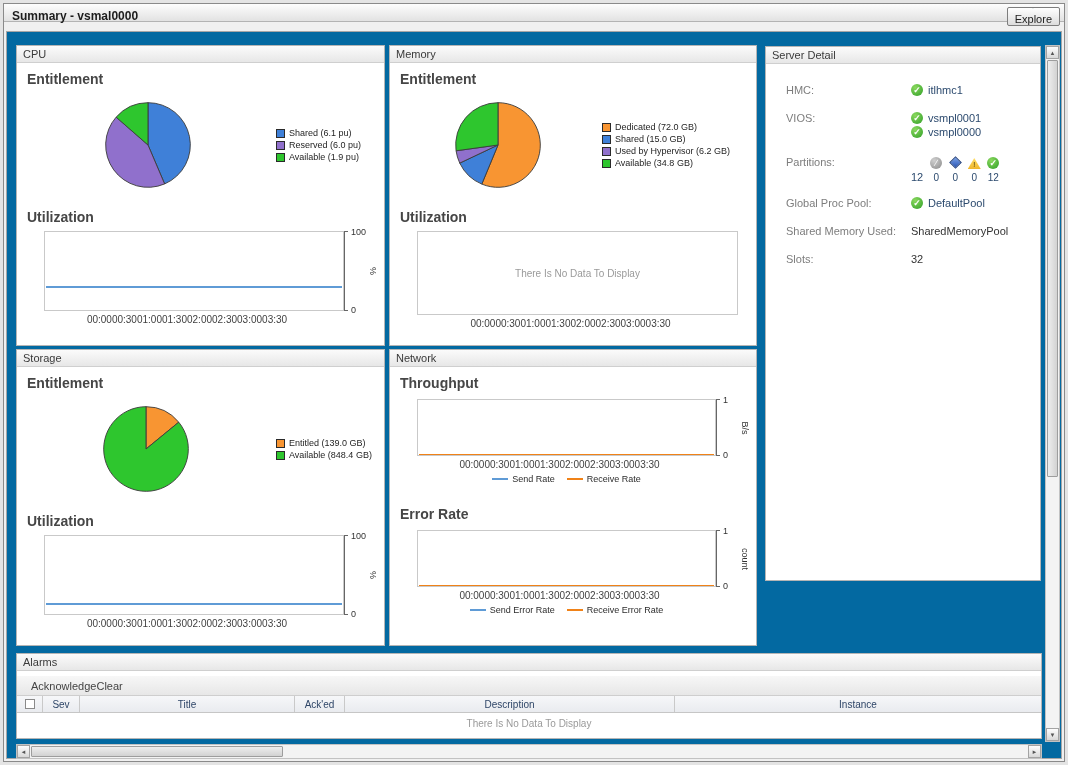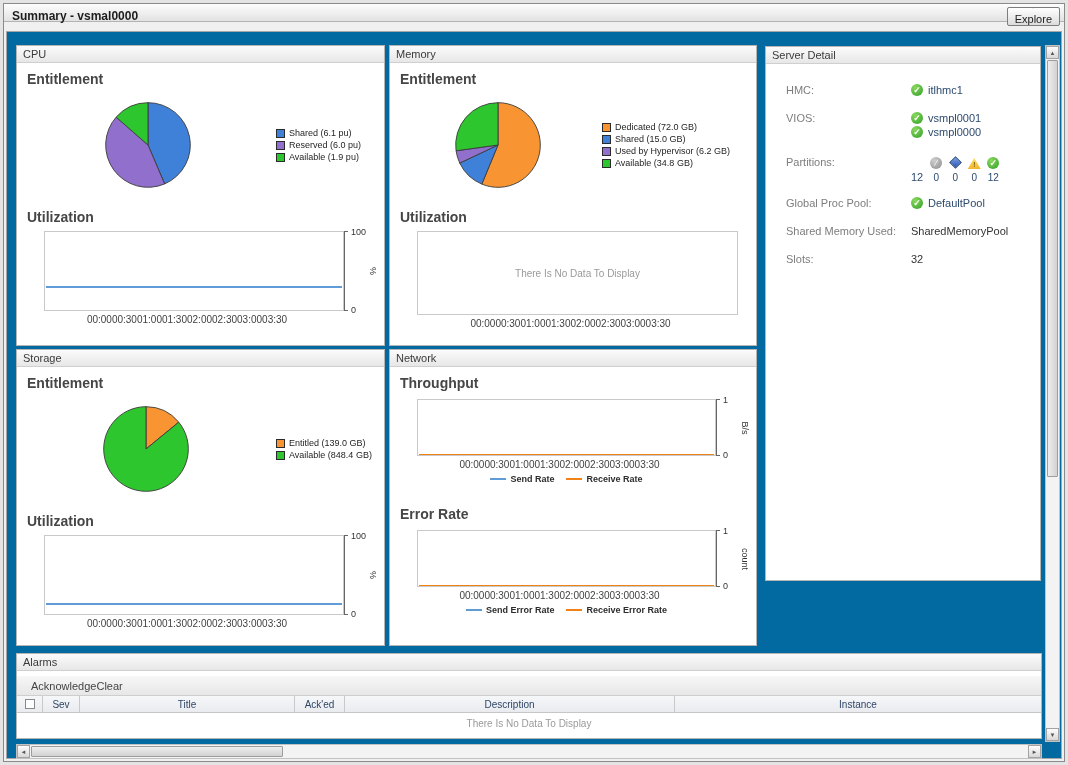--- a/index.html
+++ b/index.html
@@ -43,21 +43,21 @@
   .lc-xlabels { display:flex; justify-content:center; padding:3px 14px 0 0; font-size:10px; color:#3f3f3f; }
   .lc-yaxis { position:relative; width:34px; height:var(--ph,80px); flex:0 0 34px; }
   .lc-axisline { position:absolute; left:0; top:0; bottom:0; width:1px; background:#666; }
   .lc-axisline::before, .lc-axisline::after { content:""; position:absolute; left:0; width:4px; height:1px; background:#666; }
   .lc-axisline::before { top:0; } .lc-axisline::after { bottom:0; }
   .lc-ymax { position:absolute; left:7px; top:-4px; font-size:9px; color:#333; }
   .lc-ymin { position:absolute; left:7px; bottom:-4px; font-size:9px; color:#333; }
   .lc-yunit { position:absolute; right:0px; top:50%; transform:translateY(-50%); writing-mode:vertical-rl;
     font-size:9px; color:#333; }
   .lc-legend { display:flex; justify-content:center; align-items:center; gap:12px; margin-top:4px;
-    font-size:9px; color:#2d2d2d;font-weight:bold; }
+    font-size:9px; color:#2d2d2d; }
   .lc-legend-item { display:flex; align-items:center; gap:4px; }
   .lc-line-swatch { width:16px; height:2px; display:inline-block; }
 
   
   .sd-body { padding-top:20px; font-size:11px; }
   .sd-row { display:flex; margin:0 10px 16px 20px; }
   .sd-label { width:125px; flex:0 0 125px; color:#7d7d7d; }
   .sd-value { color:#2c4a6e; display:flex; align-items:flex-start; gap:5px; }
   .sd-plain { color:#333; }
   .sd-stack > div { display:flex; align-items:center; gap:5px; margin-bottom:2px; }

